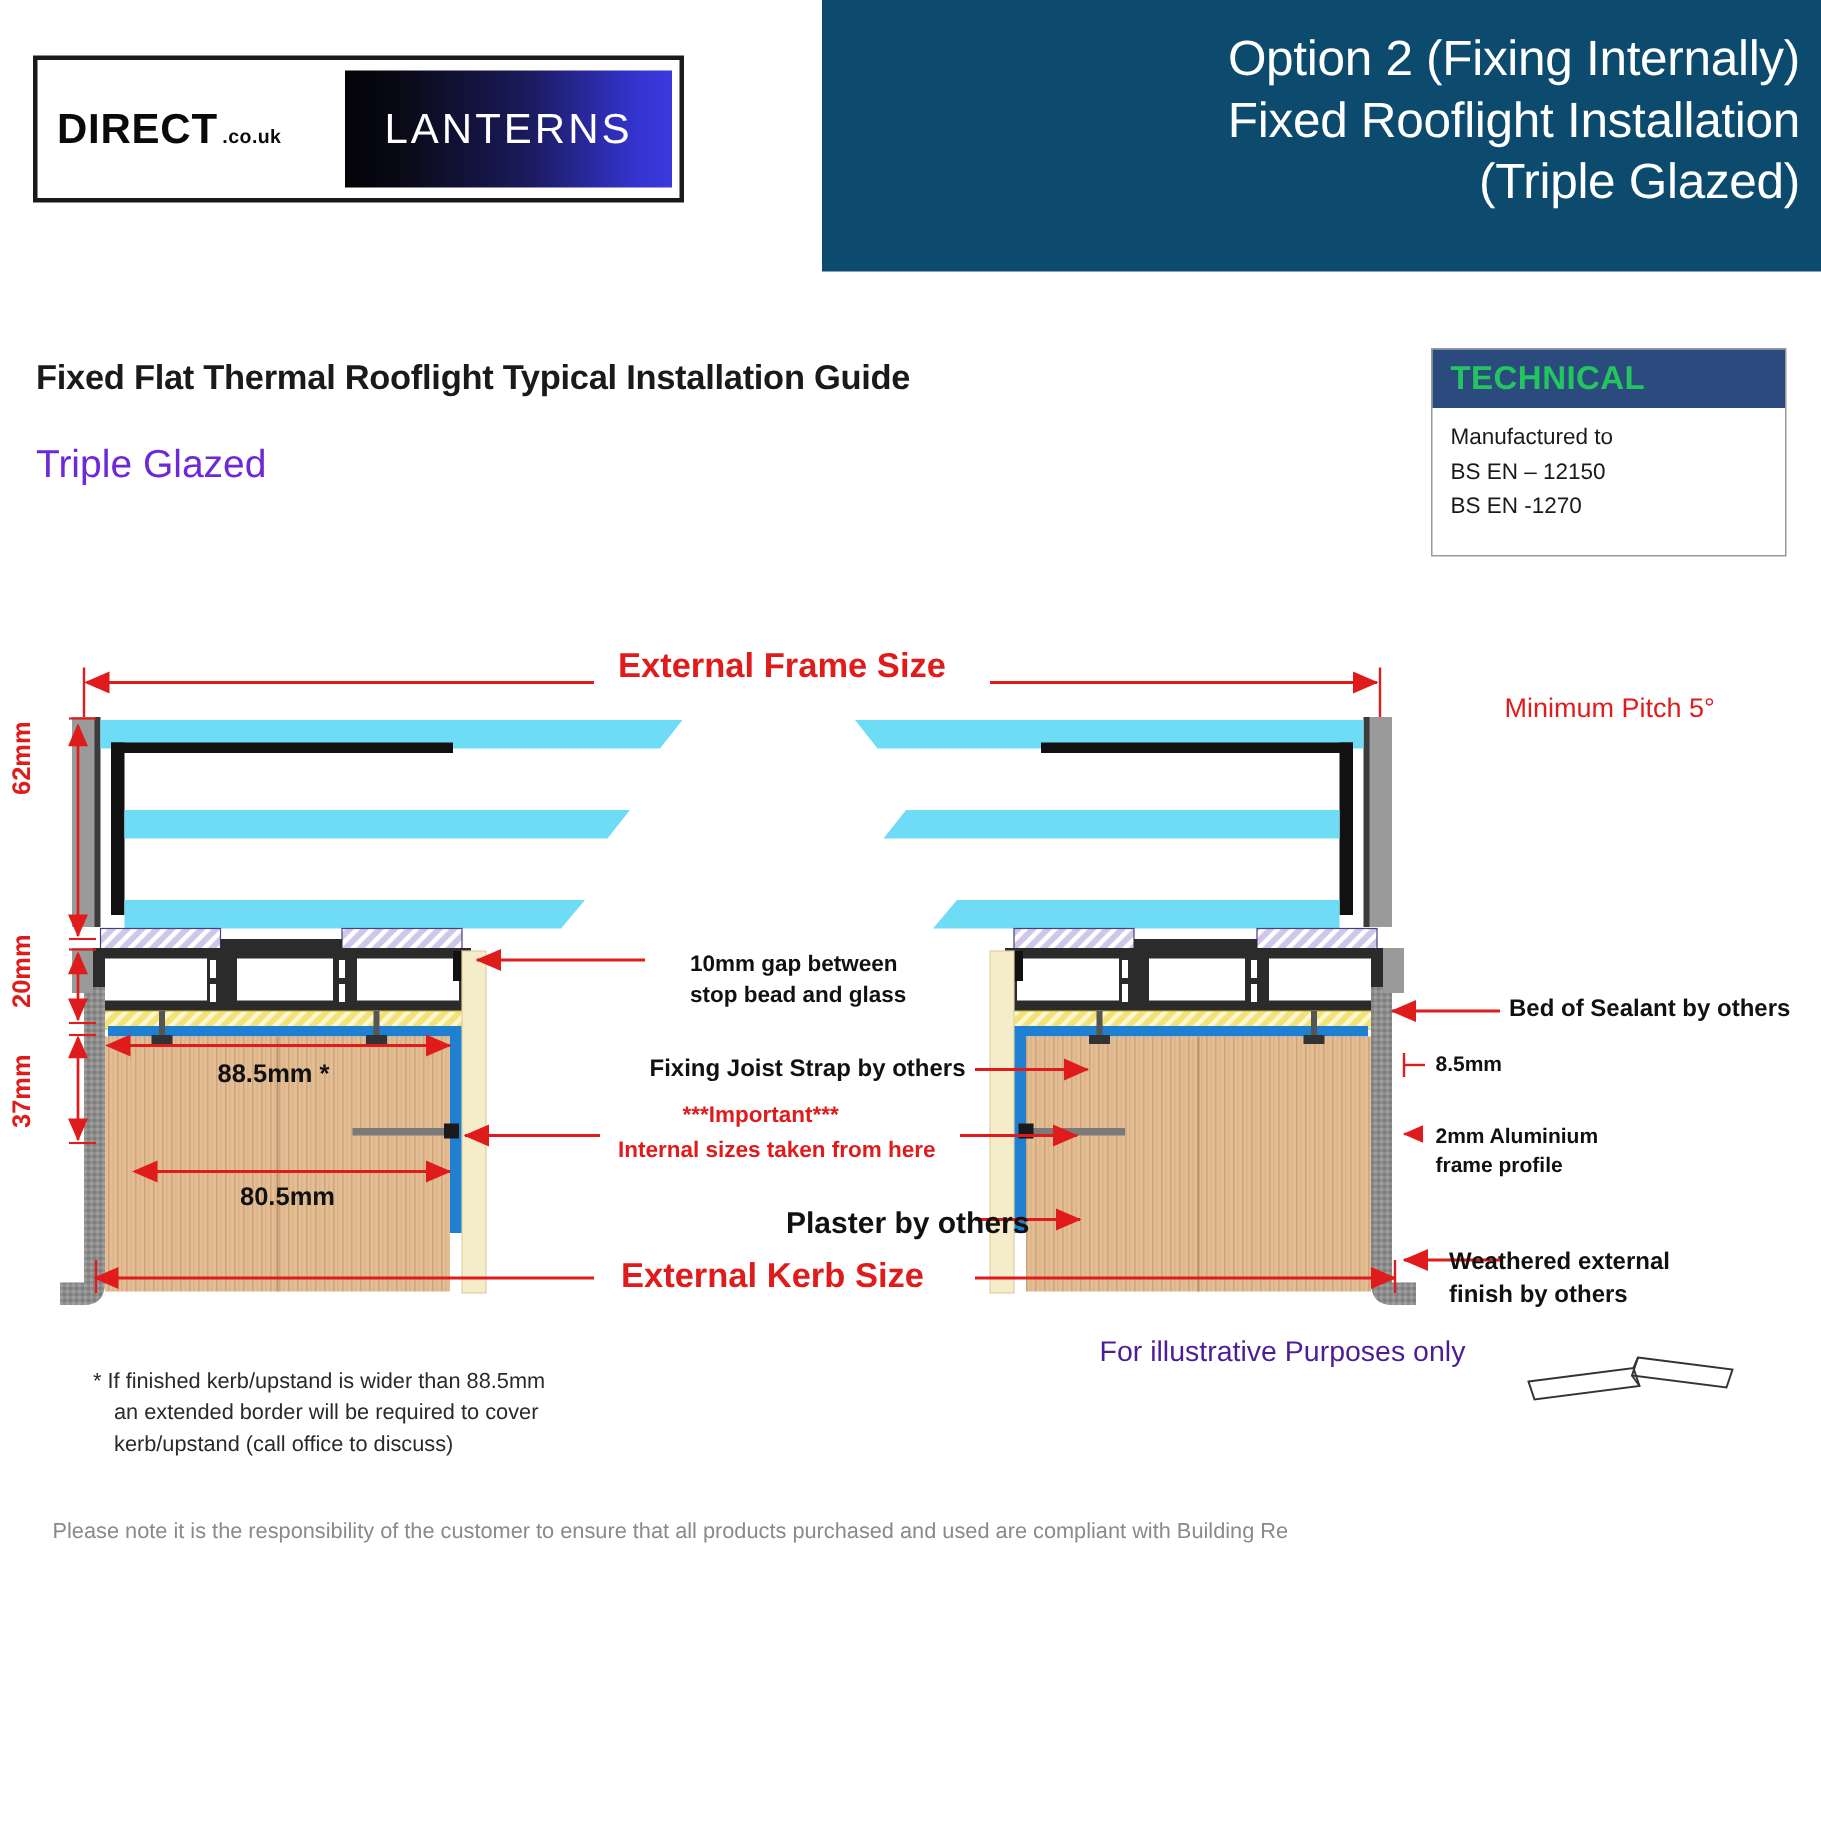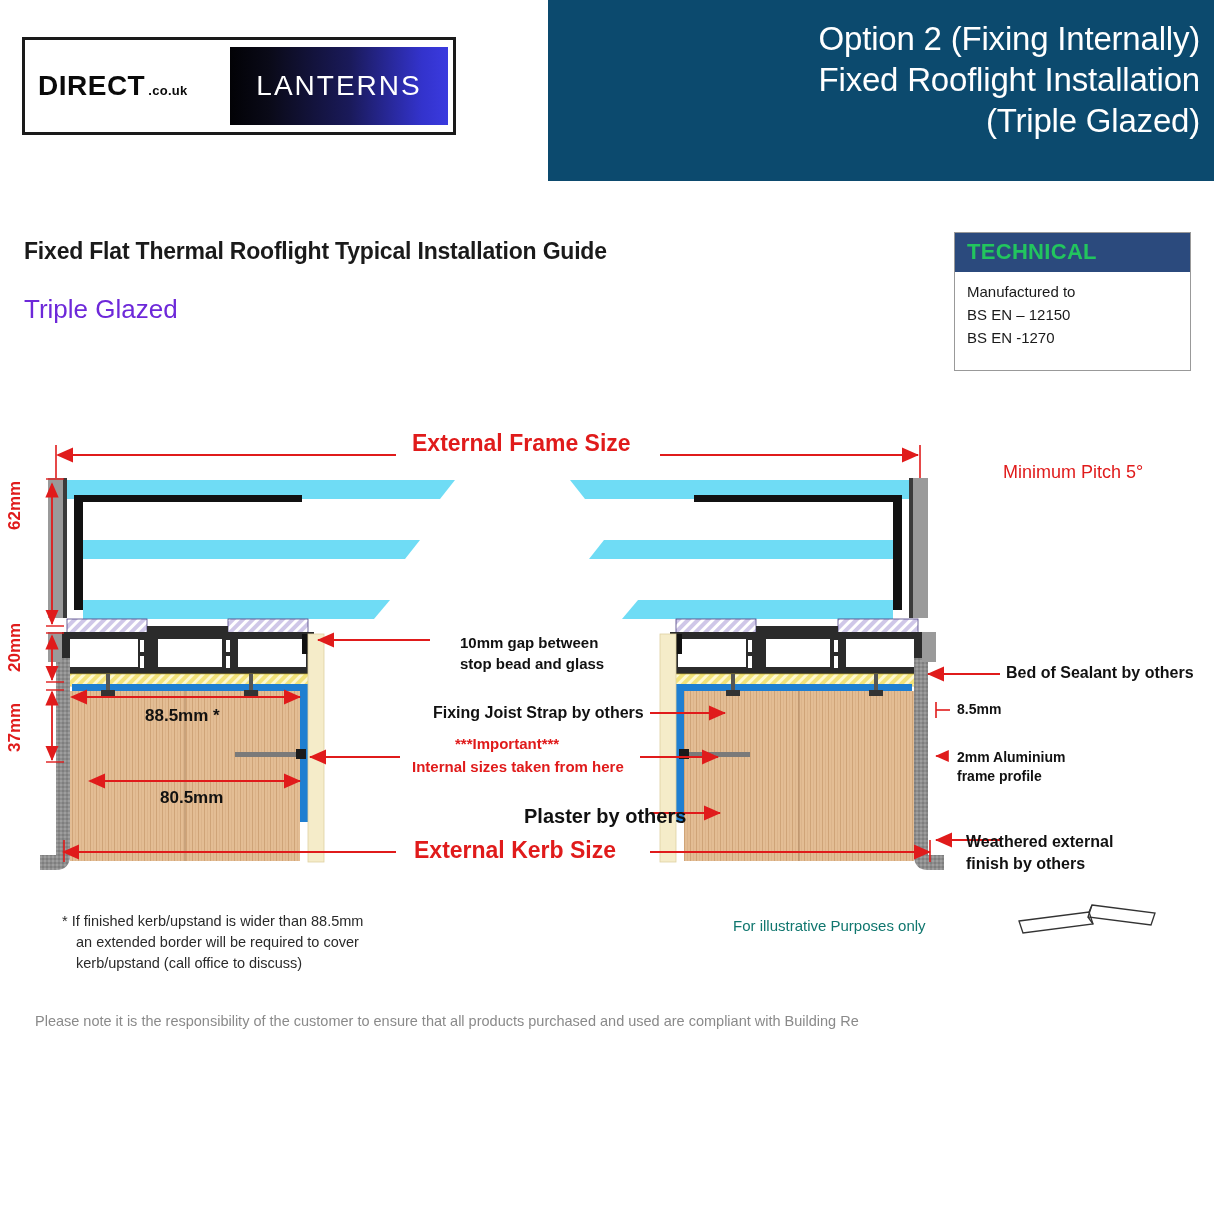--- a/index.html
+++ b/index.html
@@ -174,23 +174,23 @@
     color: #2a2a2a;
     line-height: 21px;
   }
   #note-star .l1 { display:block; }
   #note-star .l2 { display:block; padding-left: 14px; }
   #note-star .l3 { display:block; padding-left: 14px; }
 
   #note-illustrative {
     position: absolute;
     left: 733px;
-    top: 917px;
-    font-size: 15px;
-    color: #0f766e;
+    top: 891px;
+    font-size: 19px;
+    color: #4c1d95;
   }
   #footer-note {
     position: absolute;
     left: 35px;
     top: 1013px;
     font-size: 14.5px;
     color: #8a8a8a;
     white-space: nowrap;
   }
 </style>

